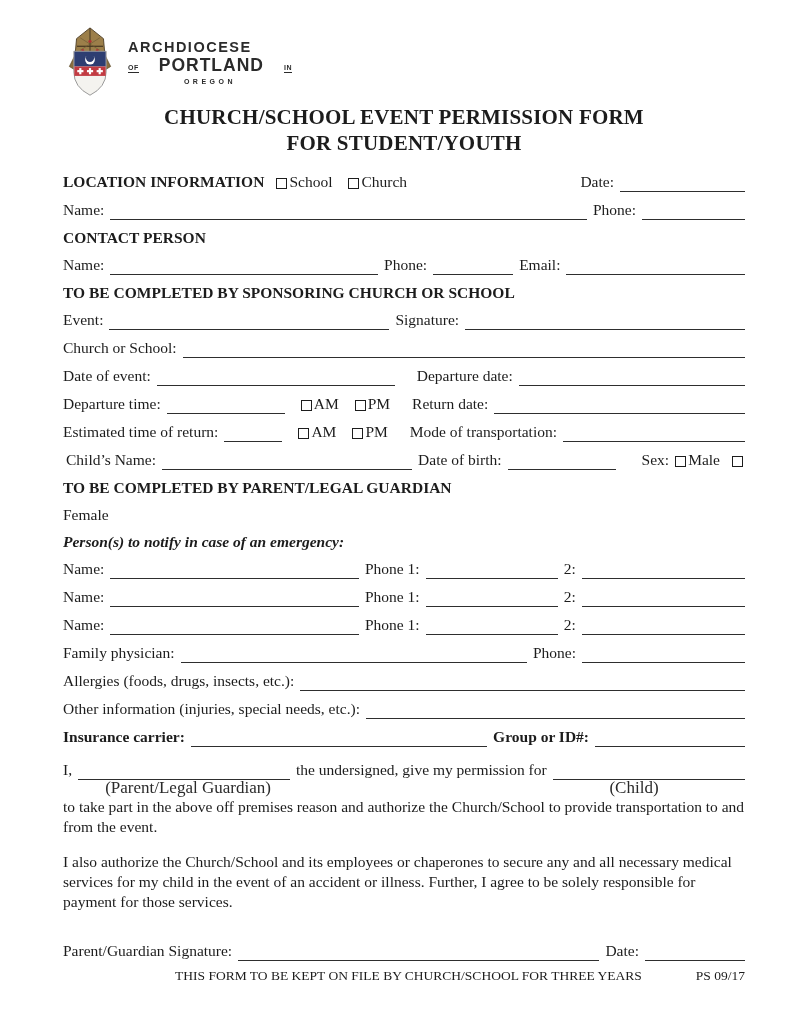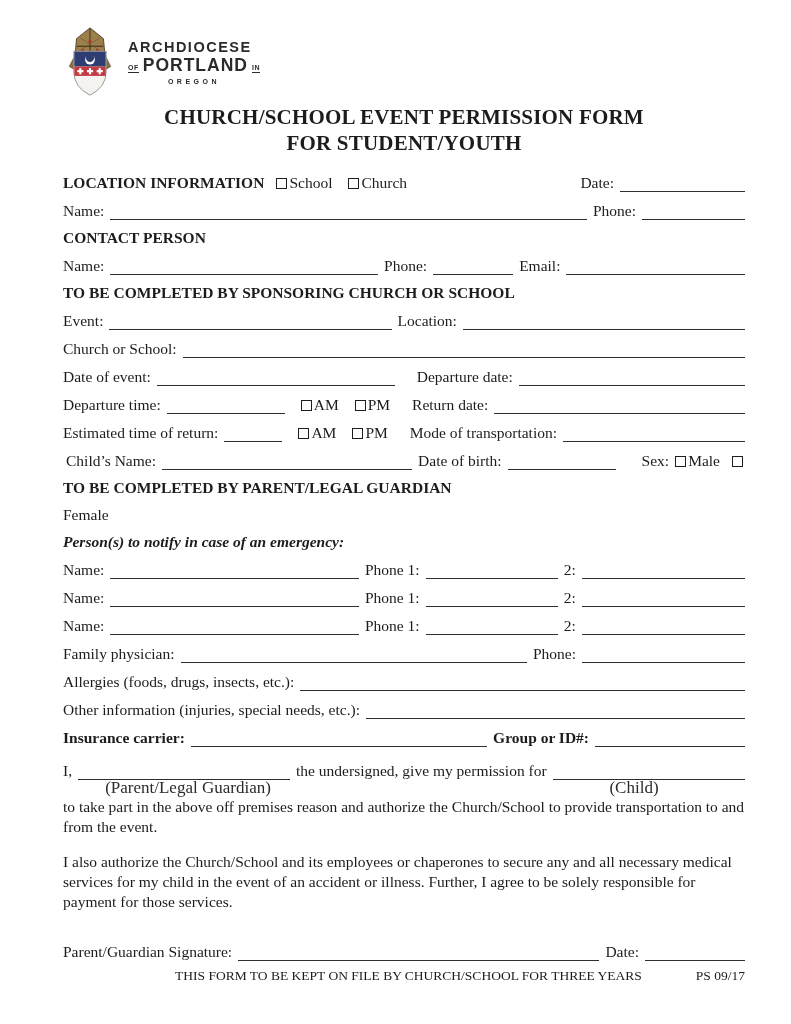--- a/index.html
+++ b/index.html
@@ -12,28 +12,28 @@
     color:#1c1c1c;
     font-family:"Liberation Serif","DejaVu Serif",serif;
     font-size:15.5px;
     padding:14px 46px 8px 63px;
     overflow:hidden;
   }
   
   .logo-row { display:flex; align-items:center; gap:11px; height:72px; }
   .logo-text { font-family:"Liberation Sans","DejaVu Sans",sans-serif; color:#2b2b2b; line-height:1; }
   .logo-org { font-size:14.5px; font-weight:bold; letter-spacing:1.5px; }
-  .logo-mid { display:flex; align-items:flex-end; gap:4px; margin-top:3px; }
+  .logo-mid { display:flex; align-items:flex-end; gap:20px; margin-top:3px; }
   .logo-small { font-size:7px; font-weight:bold; letter-spacing:0.5px; border-bottom:1.5px solid #2b2b2b; padding-bottom:1px; margin-bottom:2px; }
   .logo-city { font-size:17.5px; font-weight:bold; letter-spacing:1px; }
   .logo-state { font-size:7px; font-weight:bold; letter-spacing:3.5px; text-align:center; margin-top:3px; }
   
   .title { text-align:center; font-weight:bold; font-size:21px; line-height:26px; margin-top:6px; letter-spacing:0.2px; }
   
-  .row { display:flex; align-items:center; line-height:19px; margin-top:8px; white-space:nowrap; }
+  .row { display:flex; align-items:flex-start; line-height:19px; margin-top:8px; white-space:nowrap; }
   .row.first { margin-top:16px; }
   .lbl { flex:0 0 auto; }
   .b { font-weight:bold; }
   .i { font-style:italic; }
   .fill { border-bottom:1px solid #2e2e2e; flex:1 1 auto; min-width:20px; }
   .fill::after { content:"\00a0"; }
   .fw { flex:0 0 auto; } 
   .gap6 { margin-left:6px; } .gap12 { margin-left:12px; } .gap16 { margin-left:16px; }
   .gap22 { margin-left:22px; } .gap26 { margin-left:26px; }
   .cb {
@@ -143,21 +143,21 @@
     <span class="fill gap6" style="flex:1"></span>
   </div>
 
   <div class="row">
     <span class="lbl b">TO BE COMPLETED BY SPONSORING CHURCH OR SCHOOL</span>
   </div>
 
   <div class="row">
     <span class="lbl">Event:</span>
     <span class="fill gap6" style="flex:1"></span>
-    <span class="lbl gap6">Location:</span>
+    <span class="lbl gap6">Signature:</span>
     <span class="fill gap6" style="flex:1"></span>
   </div>
 
   <div class="row">
     <span class="lbl">Church or School:</span>
     <span class="fill gap6"></span>
   </div>
 
   <div class="row">
     <span class="lbl">Date of event:</span>

